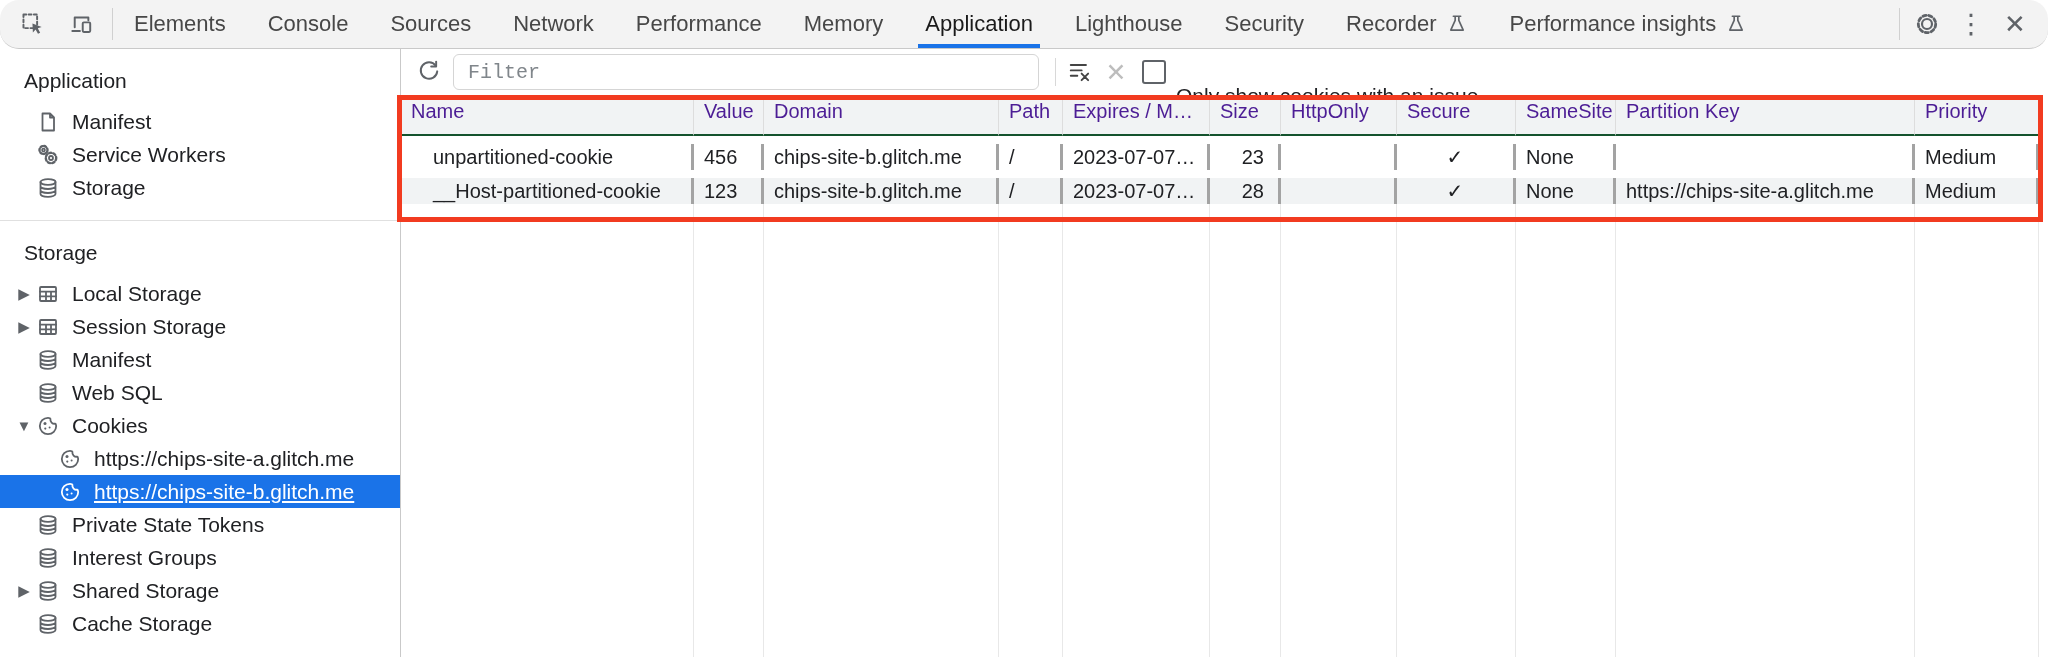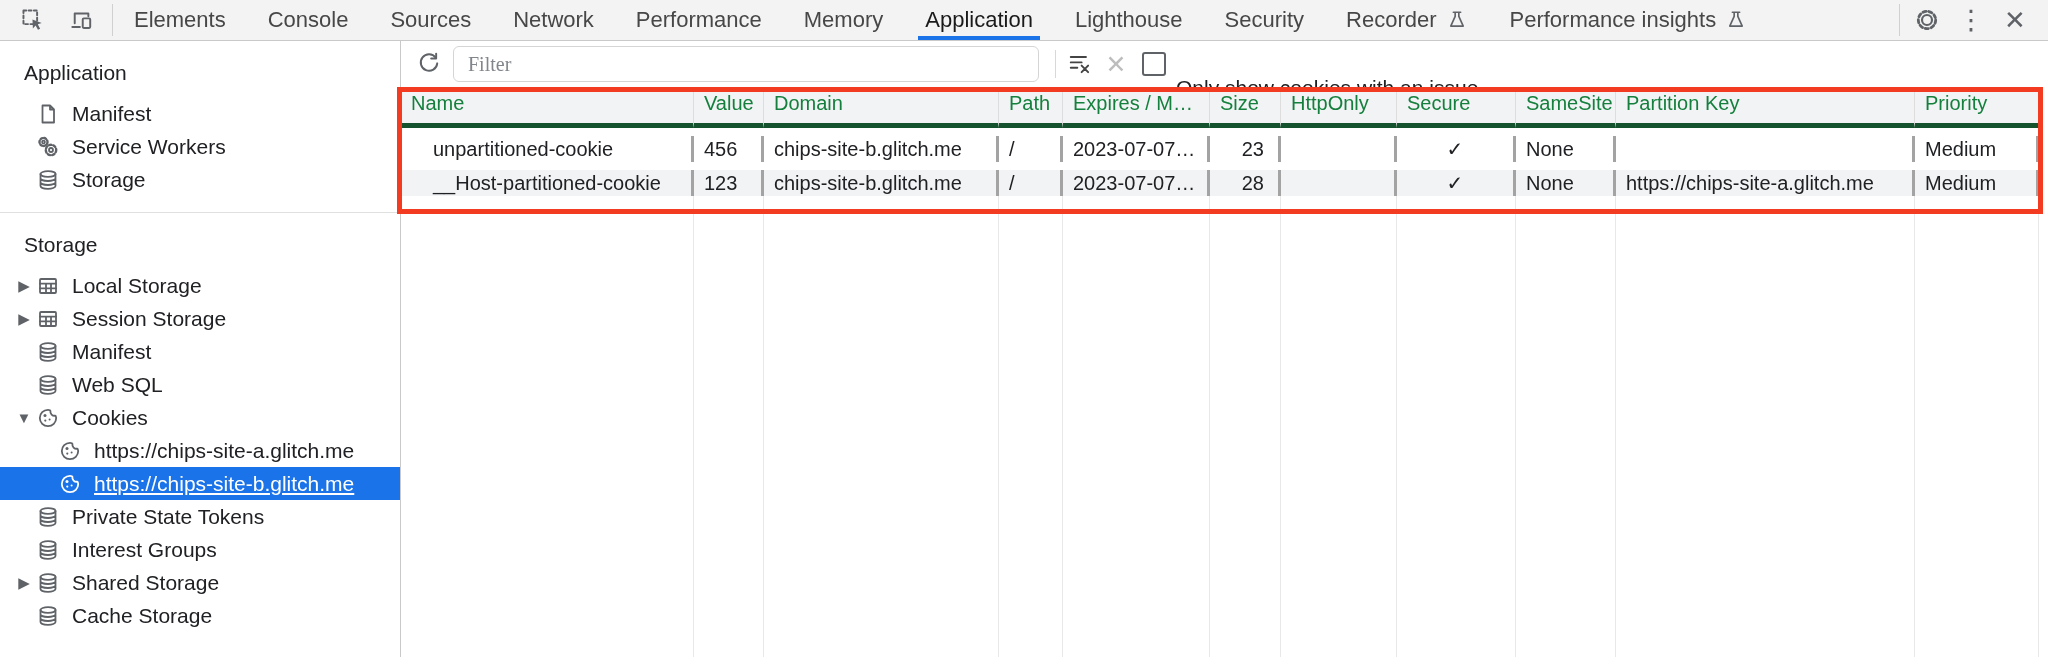--- a/index.html
+++ b/index.html
@@ -5,22 +5,22 @@
   html,body{margin:0;padding:0;background:#fff;}
   .devtools{
     width:2048px;height:657px;overflow:hidden;background:#fff;
     font-family:"Liberation Sans","DejaVu Sans",sans-serif;
     color:#202124;display:flex;flex-direction:column;box-sizing:border-box;
     -webkit-font-smoothing:antialiased;
   }
   .si{fill:none;stroke:currentColor;stroke-width:1.8;stroke-linecap:round;stroke-linejoin:round;}
 
   
-  .top-toolbar{height:41px;flex:none;background:#f3f3f3;border-bottom:1px solid #c9c9c9;
-    display:flex;align-items:stretch;box-sizing:border-box;}
+  .top-toolbar{height:49px;flex:none;background:#f3f3f3;border-bottom:1px solid #c9c9c9;
+    display:flex;align-items:stretch;box-sizing:border-box;border-radius:19px;}
   .tb-left{display:flex;align-items:center;gap:14px;padding:0 14px 0 16px;}
   .tb-iconbtn{width:34px;height:34px;display:flex;align-items:center;justify-content:center;color:#5f6368;}
   .tb-divider{width:1px;height:32px;background:#d0d0d0;align-self:center;}
   .tabs{display:flex;align-items:stretch;}
   .tab{display:flex;align-items:center;gap:9px;padding:0 21px;color:#474747;position:relative;font-size:22px;white-space:nowrap;cursor:default;}
   .tab.active{color:#1a1a1a;}
   .tab.active::after{content:"";position:absolute;left:14px;right:14px;bottom:0;height:4px;background:#1a73e8;}
   .flask{width:22px;height:22px;color:#5f6368;}
   .tb-right{margin-left:auto;display:flex;align-items:center;gap:10px;padding-right:16px;}
   .kebab{font-size:27px;color:#5f6368;line-height:1;}
@@ -41,39 +41,39 @@
   .side-item.selected .icon{color:#fff;}
   .bite{fill:var(--bg);stroke:none;}
   .dot{fill:currentColor;stroke:none;}
 
   
   .content{flex:1;position:relative;min-width:0;background:#fff;}
   .filter-bar{height:46px;display:flex;align-items:center;padding:0 10px;background:#fff;font-size:21px;}
   .refresh-btn{width:36px;height:36px;display:flex;align-items:center;justify-content:center;color:#5f6368;flex:none;}
   .filter-input{width:556px;height:34px;border:1px solid #d5d5d5;border-radius:6px;padding:0 14px;
     font-size:20px;color:#202124;outline:none;margin-left:6px;flex:none;
-    font-family:Liberation Serif, serif;}
+    font-family:Liberation Mono, monospace;}
   .filter-input::placeholder{color:#80868b;}
   .fb-divider{width:1px;height:28px;background:#d8d8d8;margin:0 6px 0 16px;}
   .fb-icon{width:36px;height:36px;display:flex;align-items:center;justify-content:center;color:#444;flex:none;}
   .fb-icon.disabled{color:#bdbdbd;font-size:25px;}
   .checkbox{width:20px;height:20px;border:2px solid #5f6368;border-radius:3px;margin:0 10px 0 8px;flex:none;background:#fff;}
   .cb-label{white-space:nowrap;margin-top:48px;}
 
   
   .cookie-table{
     position:absolute;left:0;top:51px;bottom:0;
     display:grid;
     grid-template-columns:293px 70px 235px 64px 147px 71px 116px 119px 100px 299px 124px;
     grid-template-rows:36px 34px 34px 1fr;
     font-size:20px;
   }
   .row{display:contents;}
-  .hc{background:#f1f3f4;border-right:1px solid #ddd;border-bottom:5px solid #14532d;
-Important    display:flex;align-items:center;padding:0 10px;white-space:nowrap;overflow:hidden;color:#15803d;}
+  .hc{background:#f1f3f4;border-right:1px solid #ddd;border-bottom:2px solid #14532d;
+Important    display:flex;align-items:center;padding:0 10px;white-space:nowrap;overflow:hidden;color:#4c1d95;}
   .dc{border-right:3px solid #a3a3a3;display:flex;align-items:center;padding:0 10px;
     white-space:nowrap;overflow:hidden;background:#fff;margin-top:8px;}
   .row.stripe .dc{background:#f1f3f4;}
   .dc.name{padding-left:32px;}
   .dc.num{justify-content:flex-end;padding-right:14px;}
   .dc.center{justify-content:center;}
   .fc{border-right:1px solid #e8e8e8;background:#fff;}
 
   .red-box{position:absolute;left:-4px;top:46px;width:1646px;height:127px;
     border:5px solid #f23b20;box-sizing:border-box;z-index:5;pointer-events:none;}

